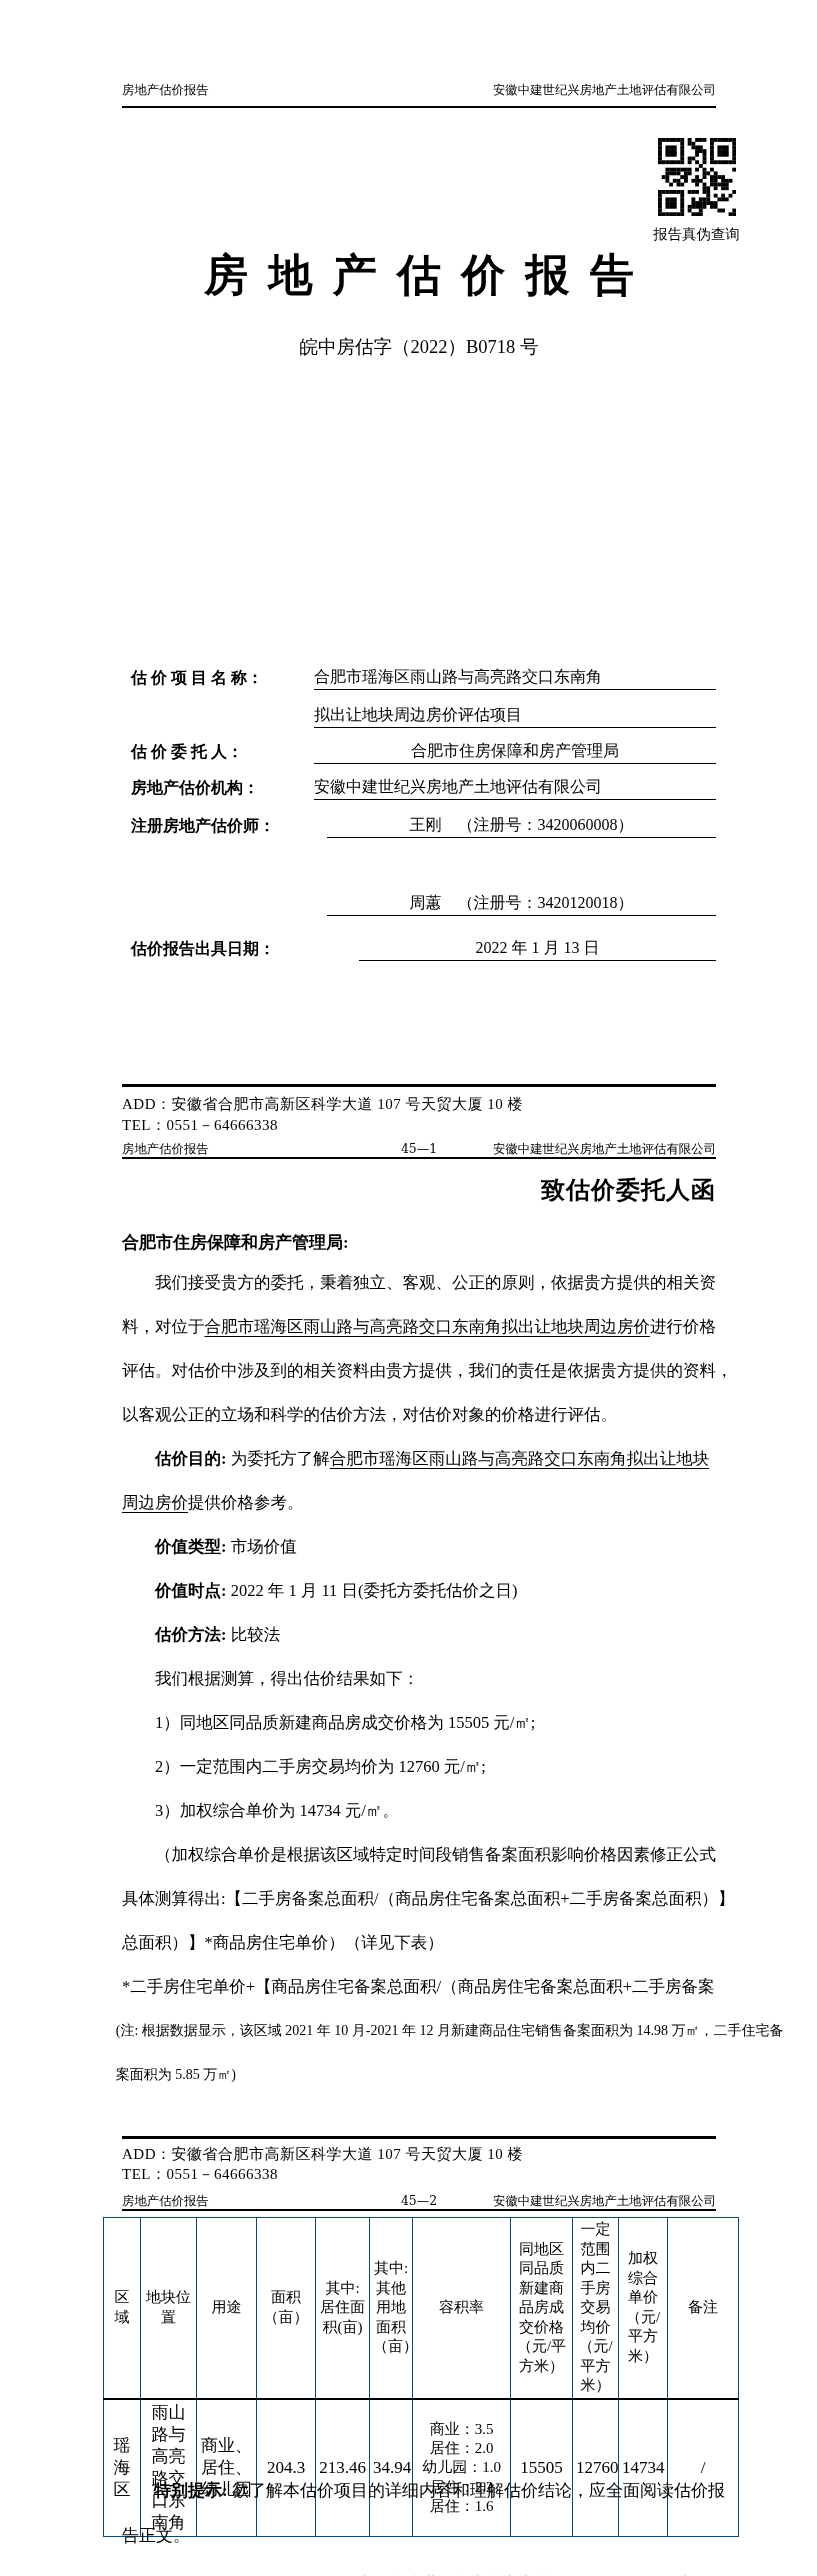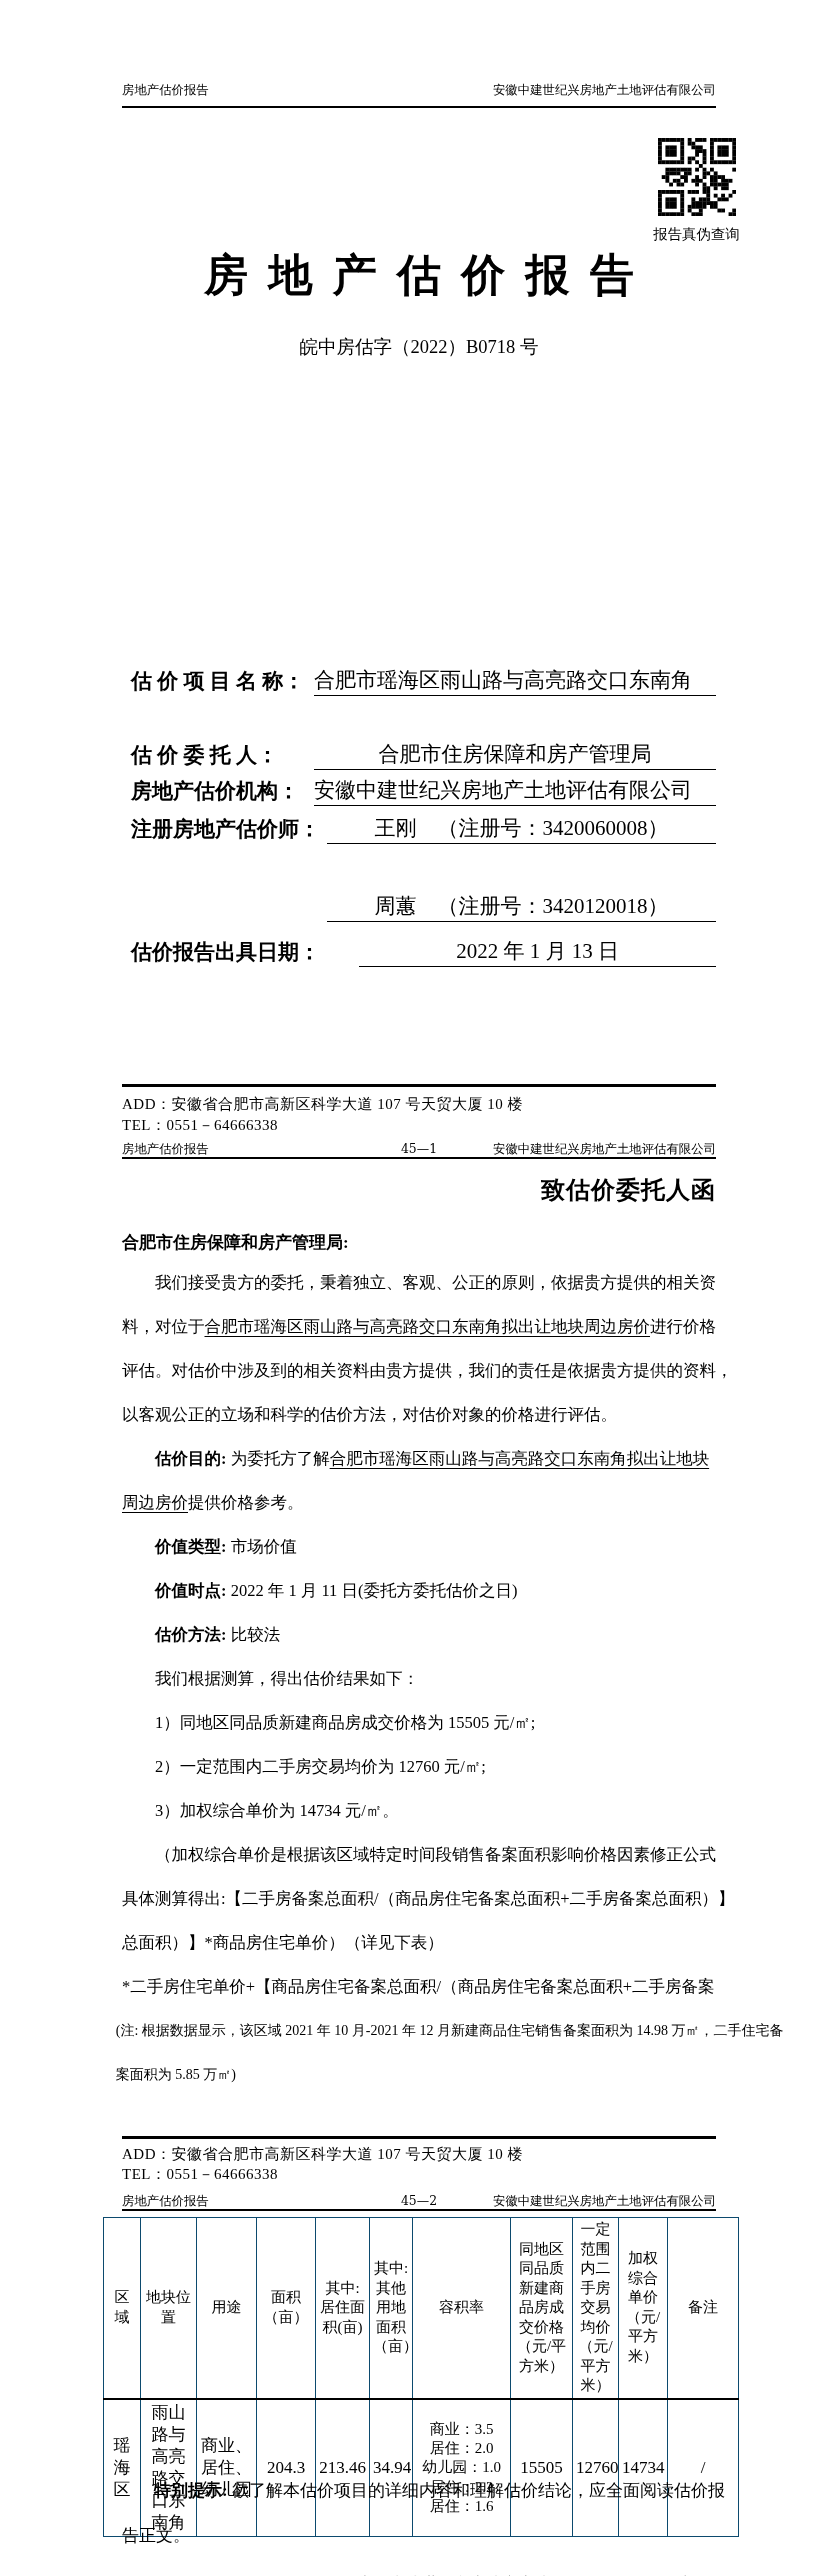--- a/index.html
+++ b/index.html
@@ -16,21 +16,21 @@
   .runfoot{position:absolute;left:122px;width:594px;font-size:15px;line-height:1.2;
            letter-spacing:0.5px;}
   
   #cover-title{position:absolute;left:122px;top:246px;width:594px;text-align:center;
                font-size:44px;font-weight:bold;word-spacing:9.3px;white-space:nowrap;}
   #cover-docno{position:absolute;left:122px;top:334px;width:594px;text-align:center;
                font-size:18.5px;white-space:nowrap;}
   .qrwrap{position:absolute;left:658px;top:138px;width:78px;height:78px;}
   .qrcap{position:absolute;left:627px;top:225px;width:139px;text-align:center;font-size:14.4px;}
   .cfrow{position:absolute;left:131px;width:585px;display:flex;align-items:flex-end;
-         font-size:21px;line-height:1.15;white-space:nowrap;}
+         font-size:16px;line-height:1.15;white-space:nowrap;}
   .cflabel{font-weight:bold;flex:0 0 auto;padding-bottom:3.1px;}
   .w1 .cflabel{width:183px;}
   .w2 .cflabel{width:196px;}
   .cfvalue{flex:1 1 auto;border-bottom:1.5px solid #000;padding-bottom:3.1px;overflow:visible;}
   .vl .cfvalue{text-align:left;}
   .vc .cfvalue{text-align:center;}
   .r1{top:668px;} .r2{top:706px;} .r3{top:742px;} .r4{top:778px;}
   .r5{top:816px;} .r6{top:894px;} .r7{top:939px;gap:32px;}
   
   #letter-title{position:absolute;left:122px;top:1174px;width:594px;text-align:right;
@@ -299,20 +299,21 @@
 
   <div id="cover-title">房 地 产 估 价 报 告</div>
   <div id="cover-docno">皖中房估字（2022）B0718 号</div>
 
   <div class="cfrow r1 w1 vl">
     <span class="cflabel">估 价 项 目 名 称：</span>
     <span class="cfvalue">合肥市瑶海区雨山路与高亮路交口东南角</span>
   </div>
   <div class="cfrow r2 w1 vl">
     <span class="cflabel"></span>
+    <span class="cfvalue">拟出让地块周边房价评估项目</span>
   </div>
   <div class="cfrow r3 w1 vc">
     <span class="cflabel">估 价 委 托 人：</span>
     <span class="cfvalue">合肥市住房保障和房产管理局</span>
   </div>
   <div class="cfrow r4 w1 vl">
     <span class="cflabel">房地产估价机构：</span>
     <span class="cfvalue">安徽中建世纪兴房地产土地评估有限公司</span>
   </div>
   <div class="cfrow r5 w2 vc">

